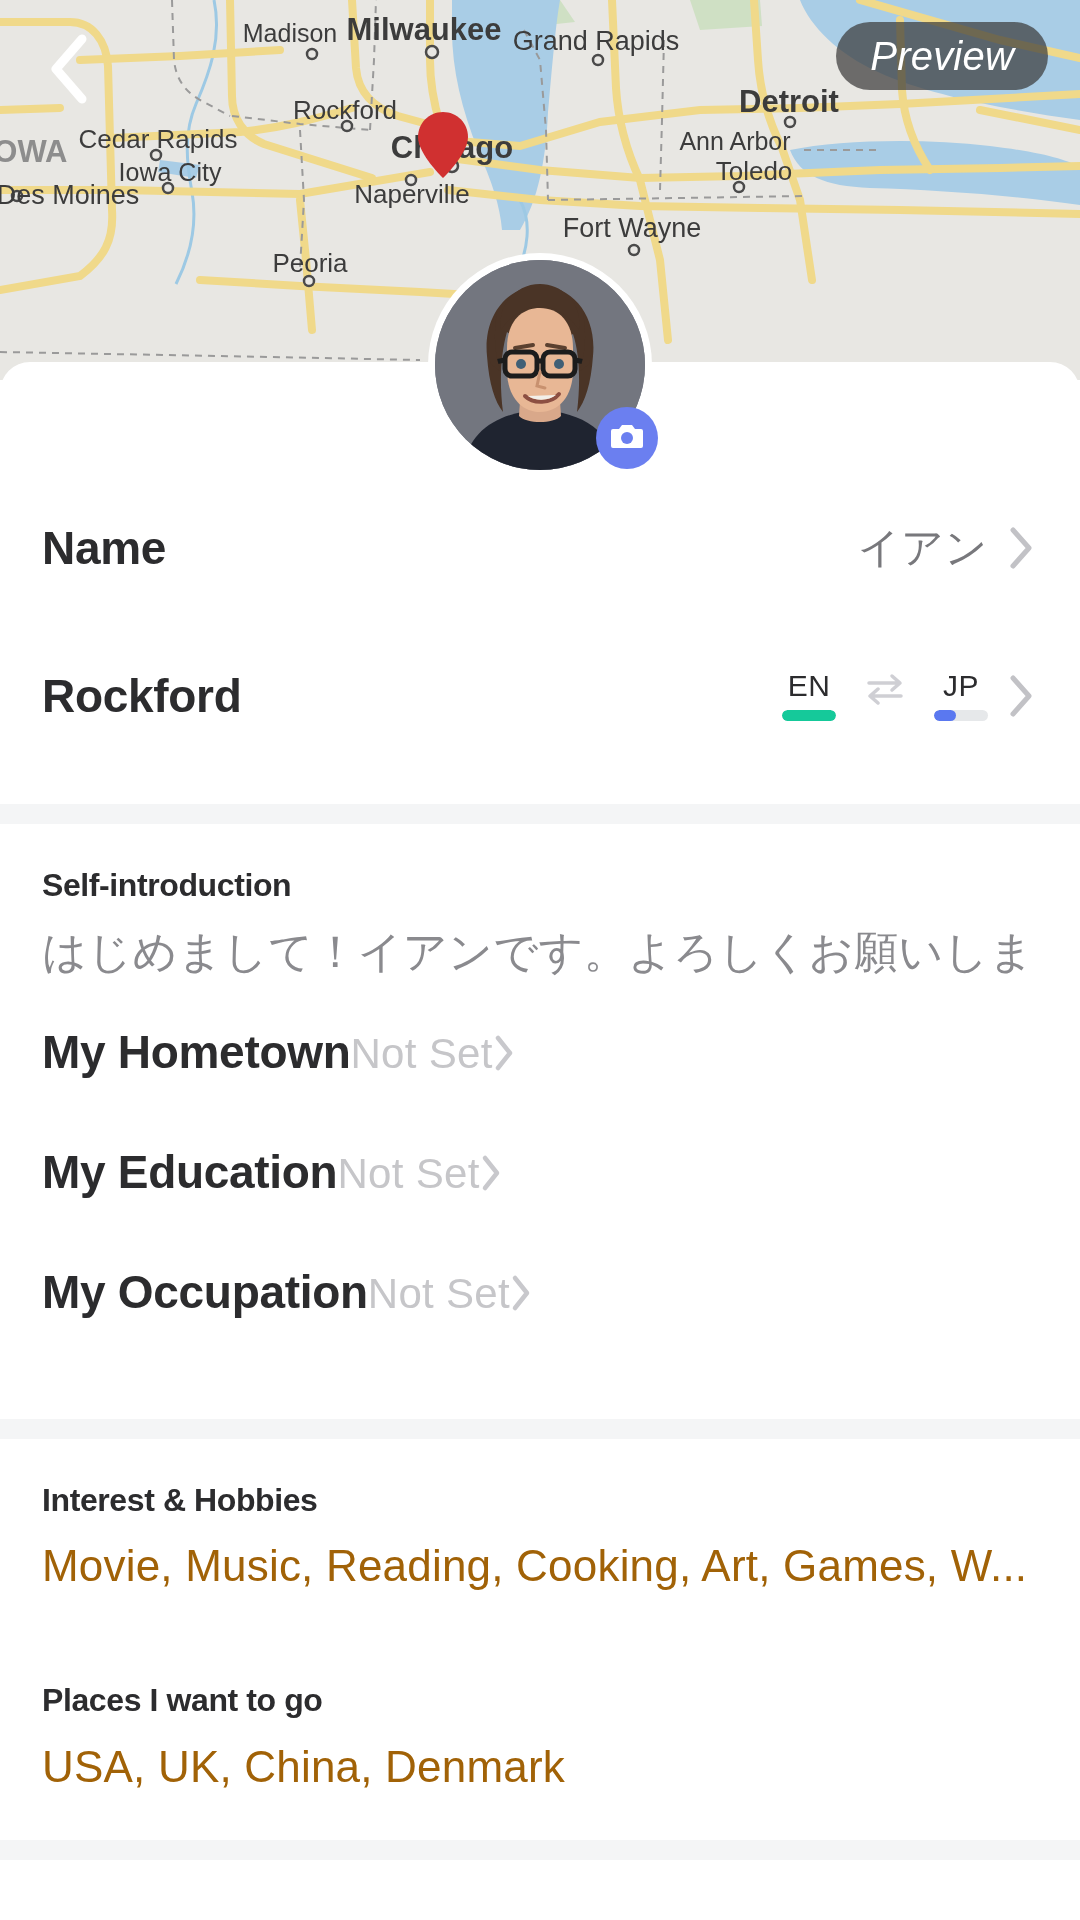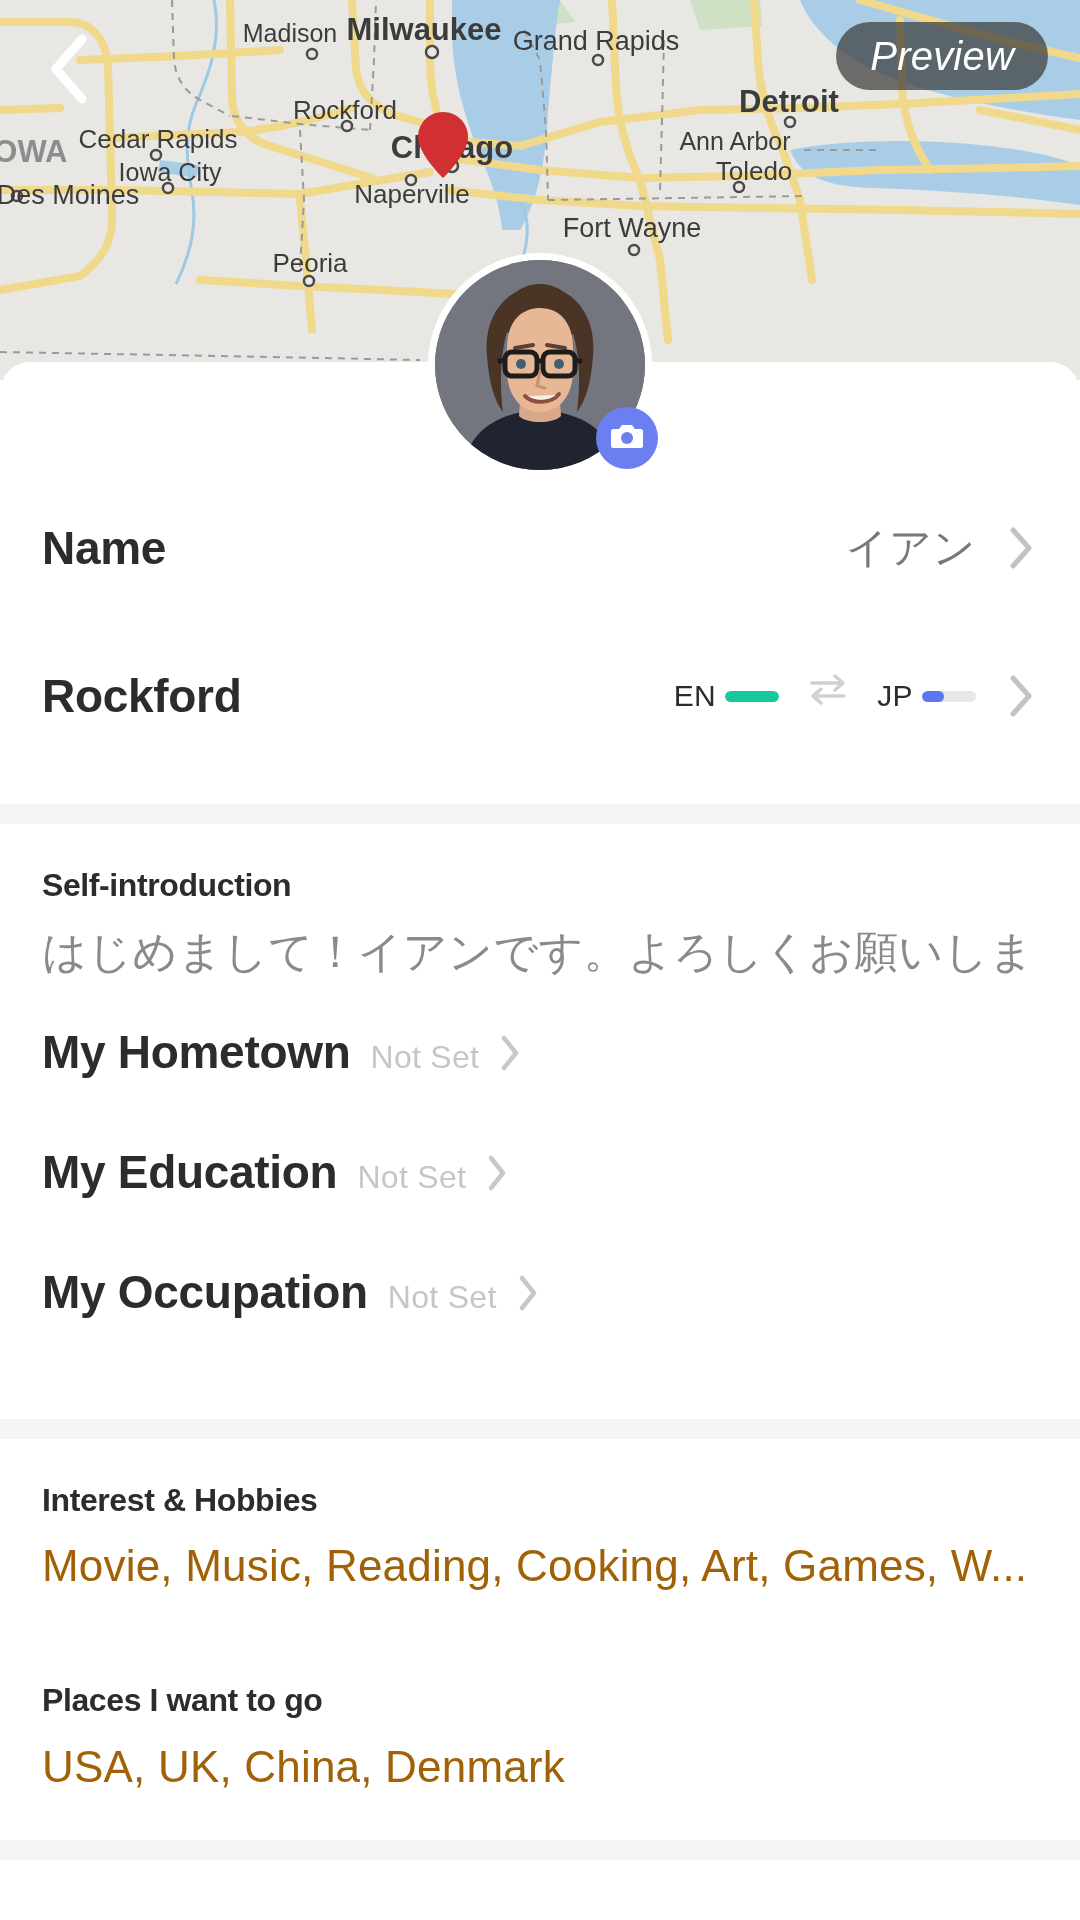--- a/index.html
+++ b/index.html
@@ -142,21 +142,21 @@
   .row-label {
     font-size: 46px;
     font-weight: 700;
     color: #2c2c2e;
     letter-spacing: -0.3px;
     text-align: center;
   }
   .row-right {
     display: flex;
     align-items: center;
-    gap: 28px;
+    gap: 16px;
   }
   .row-value {
     font-size: 42px;
     color: #78787c;
     letter-spacing: 0.5px;
   }
   .chev {
     display: flex;
     align-items: center;
     justify-content: center;
@@ -165,20 +165,21 @@
   }
 
   
   .lang-widget {
     display: flex;
     align-items: center;
     gap: 26px;
   }
   .lang-item {
     display: flex;
+    flex-direction: column;
     align-items: center;
     gap: 9px;
     cursor: pointer;
   }
   .lang-code {
     font-size: 30px;
     color: #2c2c2e;
     letter-spacing: 0.4px;
     line-height: 1;
   }
@@ -231,34 +232,33 @@
     overflow: hidden;
   }
   .block-text-dark {
     color: #a16207;
   }
 
   
   .inline-row {
     display: flex;
     align-items: baseline;
-    gap: 20px;
     padding: 0 42px;
     height: 120px;
     box-sizing: border-box;
     cursor: pointer;
   }
   .inline-label {
     font-size: 46px;
     font-weight: 700;
     color: #2c2c2e;
     letter-spacing: -0.3px;
   }
   .inline-value {
-    font-size: 32px;
+    font-size: 42px;
     color: #c6c6c9;
     letter-spacing: 0.3px;
   }
   .inline-chev {
     display: inline-flex;
     align-items: center;
     position: relative;
     top: 4px;
   }
   .spacer-sm { height: 34px; }

